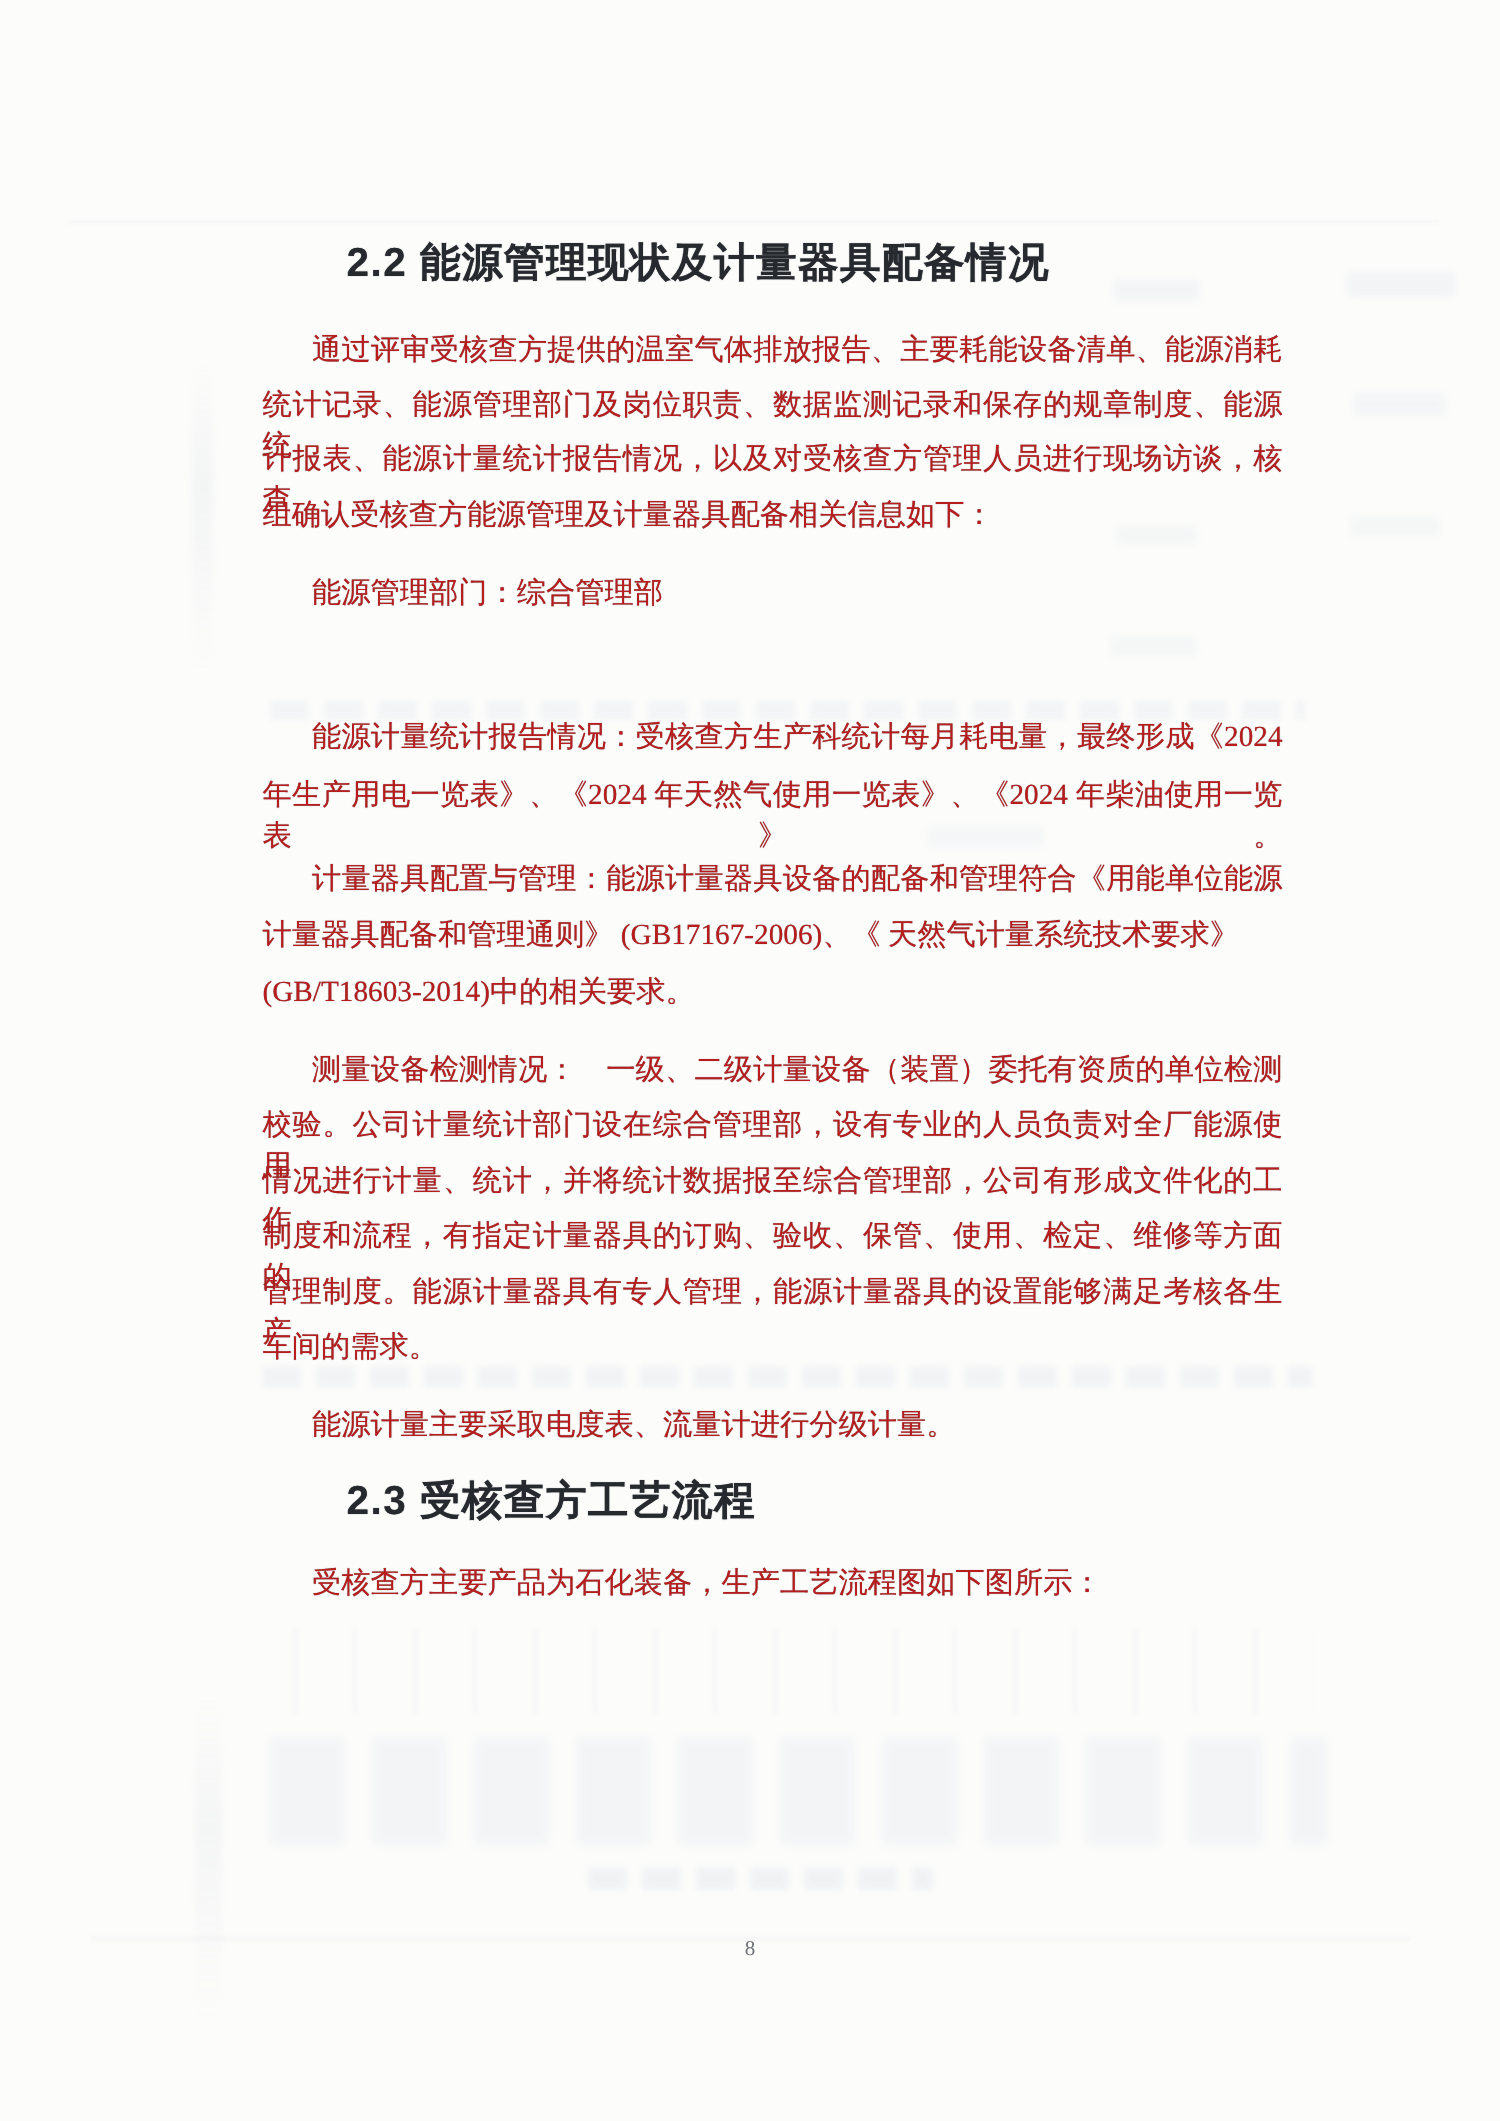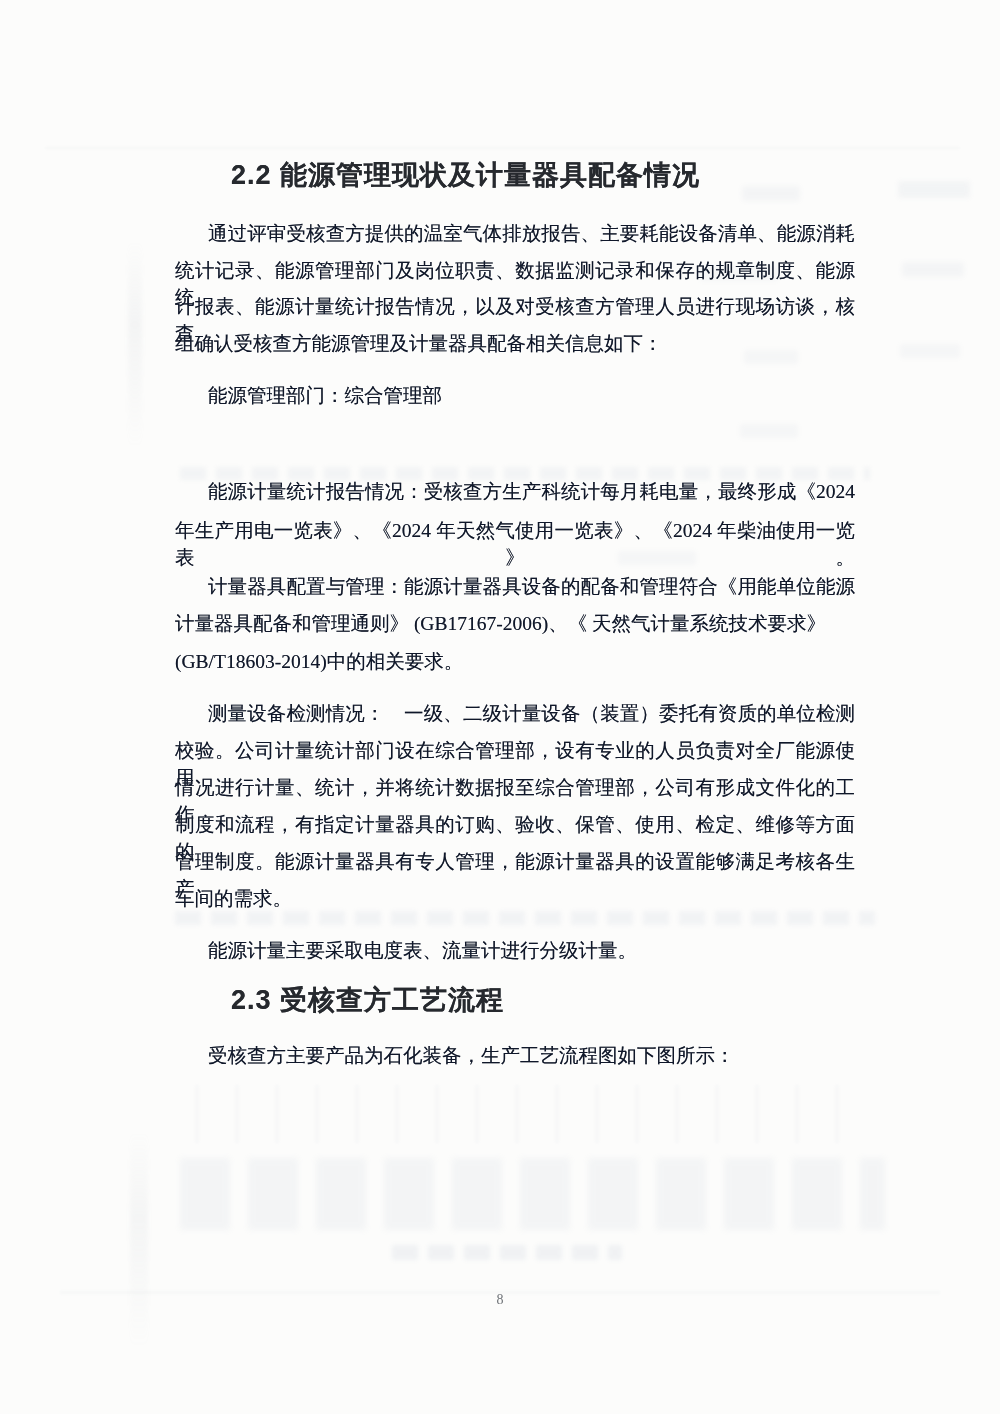--- a/index.html
+++ b/index.html
@@ -5,21 +5,21 @@
   html,body{margin:0;padding:0;}
   body{
     width:1000px;height:1414px;position:relative;overflow:hidden;
     background:#fcfcfb;
     font-family:"Liberation Serif","DejaVu Serif",serif;
   }
   .page{position:absolute;inset:0;}
   
   .line{
     position:absolute;left:175px;width:680px;height:27px;
-    font-size:19.5px;line-height:27px;color:#0f172a;
+    font-size:19.5px;line-height:27px;color:#b91c1c;
     text-shadow:0 0 0.6px rgba(63,68,75,.75);
     white-space:nowrap;
   }
   .line.j{white-space:normal;text-align:justify;text-align-last:justify;text-justify:inter-character;}
   .line.ind{padding-left:33px;width:647px;}
   
   .h{
     position:absolute;left:183px;height:36px;
     font-family:"Liberation Sans","DejaVu Sans",sans-serif;
     font-weight:bold;font-size:27px;line-height:36px;color:#26292e;

